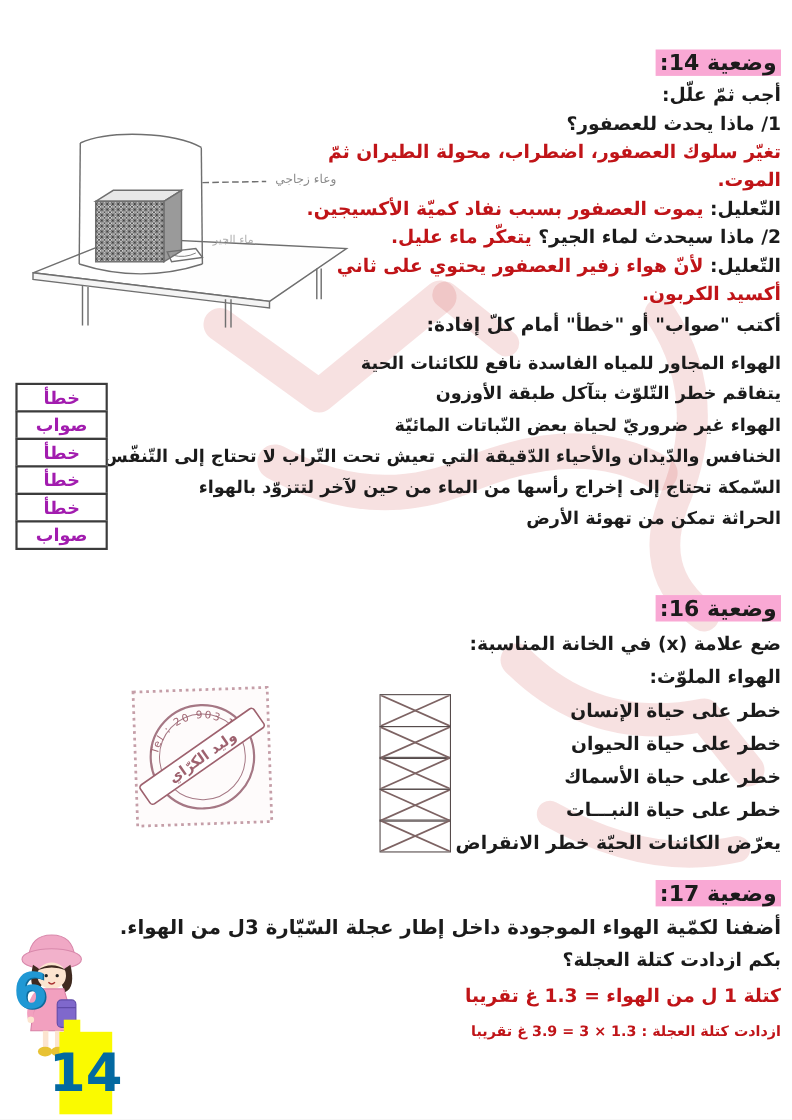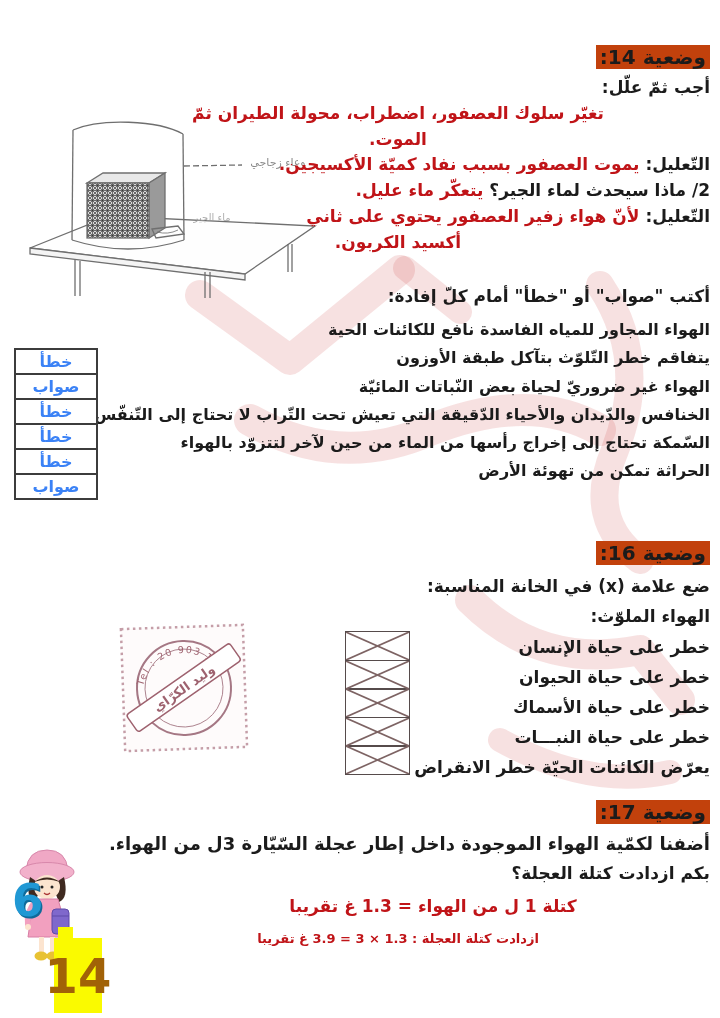--- a/index.html
+++ b/index.html
@@ -1,50 +1,50 @@
 <!DOCTYPE html>
 <html lang="ar"><head>
 <meta charset="utf-8">
 <style>
   html,body{margin:0;padding:0;background:#e9e9e9;}
   .page{position:relative;width:720px;height:1018px;background:#ffffff;overflow:hidden;
         font-family:"DejaVu Sans",sans-serif;font-weight:bold;color:#1b1b1b;margin:0 auto;}
   .col{position:absolute;right:10px;width:624px;direction:rtl;text-align:right;}
   .sec-title{line-height:31px;margin-bottom:1px;}
-  .sec-title .hl{background:#c2410c;font-size:20px;padding:0 4px;}
+  .sec-title .hl{background:#f9a8d4;font-size:20px;padding:0 4px;}
   .line{font-size:17px;line-height:25.8px;white-space:nowrap;}
   .stmt{font-size:16px;line-height:28.3px;white-space:nowrap;}
   .opt{font-size:17px;line-height:30px;white-space:nowrap;}
-  .red{color:#c01418;text-align:center;}
+  .red{color:#c01418;}
   #sec14{top:42px;}
   #sec15{top:283px;}
   #sec15 .prompt{line-height:27px;}
   #sec15 .stmts{margin-top:6px;}
   #sec16{top:538px;}
   #sec16 .prompt{line-height:30px;}
   #sec16 .subject{line-height:31px;font-size:17px;white-space:nowrap;}
   #sec17{top:797px;}
   #sec17 .p1{line-height:28px;font-size:18px;}
   #sec17 .p2{line-height:30px;}
   #sec17 .ans1{line-height:31px;margin-top:3px;padding-left:70px;font-size:17px;}
   #sec17 .ans2{line-height:33px;font-size:13px;}
   
   #answers{position:absolute;left:14px;top:348px;width:84px;direction:rtl;}
   .ansbox{height:23px;border:2px solid #3c3c3c;margin-top:-2px;background:#fff;
           display:flex;align-items:center;justify-content:center;
-          color:#3b82f6;font-size:16px;}
+          color:#a21caf;font-size:16px;}
   .ansbox:first-child{margin-top:0;}
   
   #checks{position:absolute;left:345px;top:631px;width:66px;}
   .chk{width:63px;height:28px;border:1.5px solid #564b4b;margin-top:-1.5px;background:transparent;}
   .chk:first-child{margin-top:0;}
   .chk svg{display:block;width:100%;height:100%;}
   
   #pagebox{position:absolute;left:54px;top:938px;width:48px;height:75px;background:#fafa00;
-           display:flex;align-items:center;justify-content:center;font-size:48px;color:#a16207;}
+           display:flex;align-items:center;justify-content:center;font-size:48px;color:#0369a1;}
   #pagenotch{position:absolute;left:58px;top:927px;width:15px;height:13px;background:#fafa00;}
   #badge6{position:absolute;left:12px;top:874px;font-size:45px;color:#2098d4;
           text-shadow:1.5px 1.5px 0 #0f6a9a;}
   .abs{position:absolute;}
 </style>
 </head>
 <body>
 
 <div class="page">
 
@@ -99,20 +99,21 @@
         <path d="M0,0 L5,5 M5,0 L0,5 M0,2.5 H5 M2.5,0 V5" stroke="#3a3a3a" stroke-width="0.7"></path>
       </pattern>
     </defs>
     <text x="258" y="78" font-size="11" fill="#8a8a8a" text-anchor="middle" direction="rtl" font-weight="normal">وعاء زجاجي</text>
     <text x="192" y="133" font-size="10" fill="#9a9a9a" text-anchor="middle" direction="rtl" font-weight="normal" opacity="0.8">ماء الجير</text>
   </svg>
 
   <div id="sec14" class="col">
     <div class="sec-title"><span class="hl">وضعية 14:</span></div>
     <div class="line">أجب ثمّ علّل:</div>
+    <div class="line">1/ ماذا يحدث للعصفور؟</div>
     <div class="line red">تغيّر سلوك العصفور، اضطراب، محولة الطيران ثمّ</div>
     <div class="line red">الموت.</div>
     <div class="line"><span>التّعليل:</span> <span class="red">يموت العصفور بسبب نفاد كميّة الأكسيجين.</span></div>
     <div class="line"><span>2/ ماذا سيحدث لماء الجير؟</span> <span class="red">يتعكّر ماء عليل.</span></div>
     <div class="line"><span>التّعليل:</span> <span class="red">لأنّ هواء زفير العصفور يحتوي على ثاني</span></div>
     <div class="line red">أكسيد الكربون.</div>
   </div>
 
   <div id="sec15" class="col">
     <div class="line prompt">أكتب "صواب" أو "خطأ" أمام كلّ إفادة:</div>

